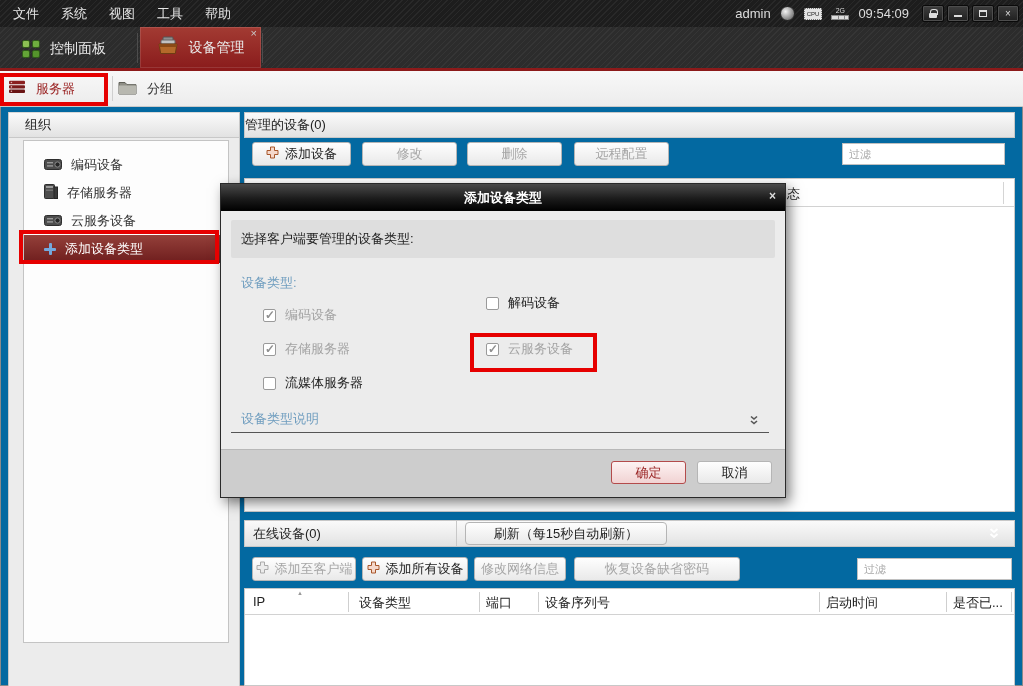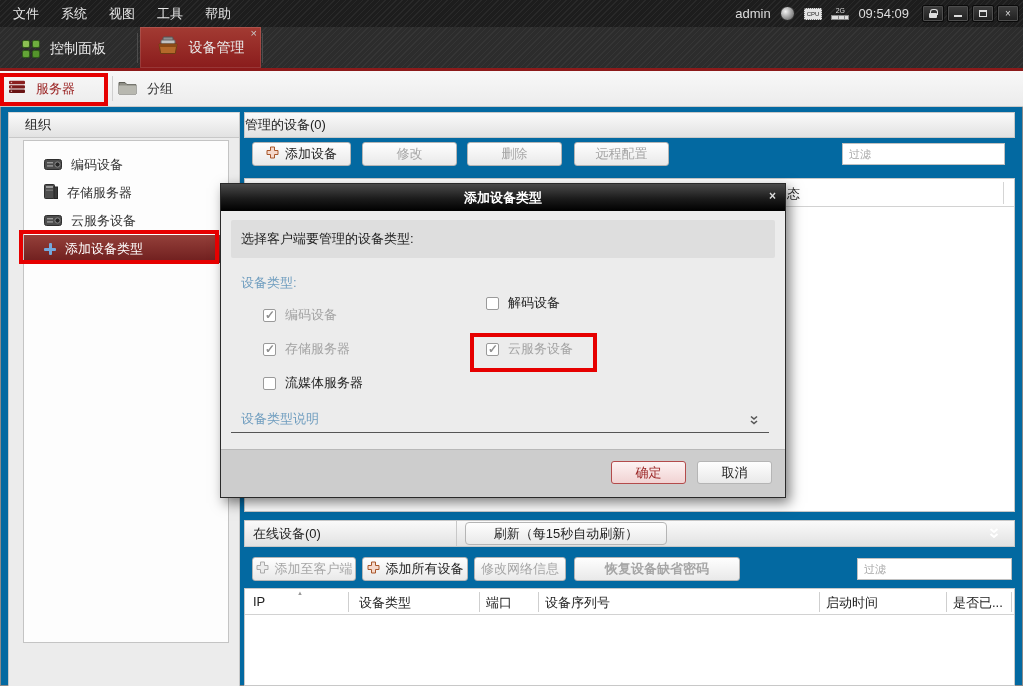--- a/index.html
+++ b/index.html
@@ -322,21 +322,21 @@
         <span>
           <svg width="13" height="13" viewBox="0 0 13 13">
               <path d="M4.5 1 h4 v3.5 H12 v4 H8.5 V12 h-4 V8.5 H1 v-4 h3.5 Z" fill="#f5d8cb" stroke="#a8572b"></path>
             </svg>
         </span>
         <span>添加所有设备</span>
       </div>
       <div class="btn disabled" style="left:230px; width:92px; top:5px;">
         <span>修改网络信息</span>
       </div>
-      <div class="btn disabled" style="left:330px; width:166px; top:5px;font-weight:bold;">
+      <div class="btn disabled" style="left:330px; width:166px; top:5px;">
         <span>恢复设备缺省密码</span>
       </div>
       <input class="filter" style="left: 613px; width: 155px; top: 6px;" placeholder="过滤">
     </div>
 
     <div class="table-ol">
       <div class="table-ol-head">
         <span class="col" style="left:8px;">IP</span>
         <span class="sort-asc">▲</span>
         <span class="col-sep" style="left:103px;"></span>

